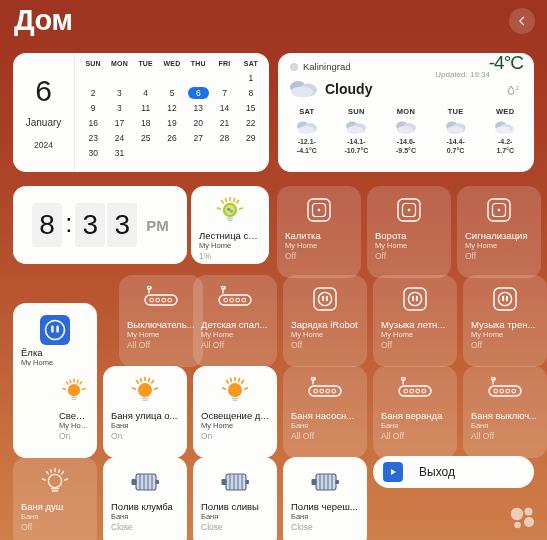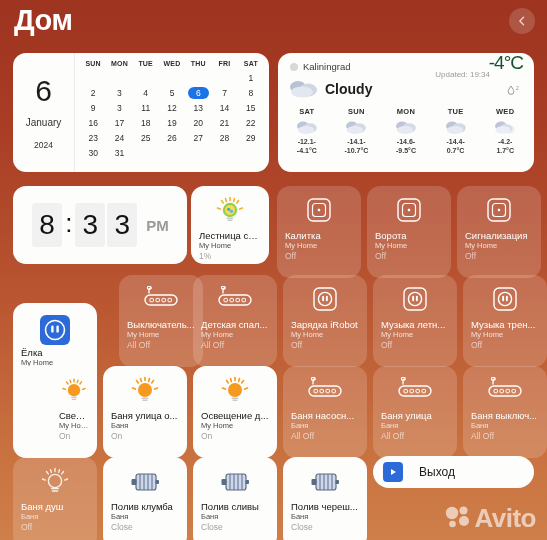--- a/index.html
+++ b/index.html
@@ -484,21 +484,21 @@
           <svg width="40" height="30" viewBox="0 0 40 30">
             <path d="M10 3 q-2 0 -2 2 v3" fill="none" stroke="#ffffff" stroke-width="1.3" stroke-linecap="round"></path>
             <rect x="6.5" y="1.5" width="3.5" height="2.6" rx="0.8" fill="none" stroke="#ffffff" stroke-width="1.1"></rect>
             <rect x="4" y="10" width="32" height="10" rx="5" fill="none" stroke="#ffffff" stroke-width="1.4"></rect>
             <rect x="9" y="13.4" width="3.4" height="3.4" rx="0.7" fill="none" stroke="#ffffff" stroke-width="1"></rect>
             <rect x="15" y="13.4" width="3.4" height="3.4" rx="0.7" fill="none" stroke="#ffffff" stroke-width="1"></rect>
             <rect x="21" y="13.4" width="3.4" height="3.4" rx="0.7" fill="none" stroke="#ffffff" stroke-width="1"></rect>
             <rect x="27" y="13.4" width="3.4" height="3.4" rx="0.7" fill="none" stroke="#ffffff" stroke-width="1"></rect>
           </svg>
         </div>
-        <div class="t-name">Баня улица</div>
+        <div class="t-name">Баня веранда</div>
         <div class="t-room">Баня</div>
         <div class="t-state">All Off</div>
       </div>
       <div class="tile off" style="left: 463px; top: 366px;">
         <div class="t-ic">
           <svg width="40" height="30" viewBox="0 0 40 30">
             <path d="M10 3 q-2 0 -2 2 v3" fill="none" stroke="#ffffff" stroke-width="1.3" stroke-linecap="round"></path>
             <rect x="6.5" y="1.5" width="3.5" height="2.6" rx="0.8" fill="none" stroke="#ffffff" stroke-width="1.1"></rect>
             <rect x="4" y="10" width="32" height="10" rx="5" fill="none" stroke="#ffffff" stroke-width="1.4"></rect>
             <rect x="9" y="13.4" width="3.4" height="3.4" rx="0.7" fill="none" stroke="#ffffff" stroke-width="1"></rect>
@@ -599,16 +599,15 @@
 
   <div id="avito">
     <span>
       <svg width="26" height="24" viewBox="0 0 26 24">
         <circle cx="7" cy="8" r="6.2" fill="#ffffff"></circle>
         <circle cx="18.5" cy="5.5" r="4" fill="#ffffff"></circle>
         <circle cx="19" cy="16" r="5" fill="#ffffff"></circle>
         <circle cx="7.5" cy="19" r="3.3" fill="#ffffff"></circle>
       </svg>
     </span>
-    <span class="av-text">Avito</span>
   </div>
 
 </div>
 
 </body></html>

